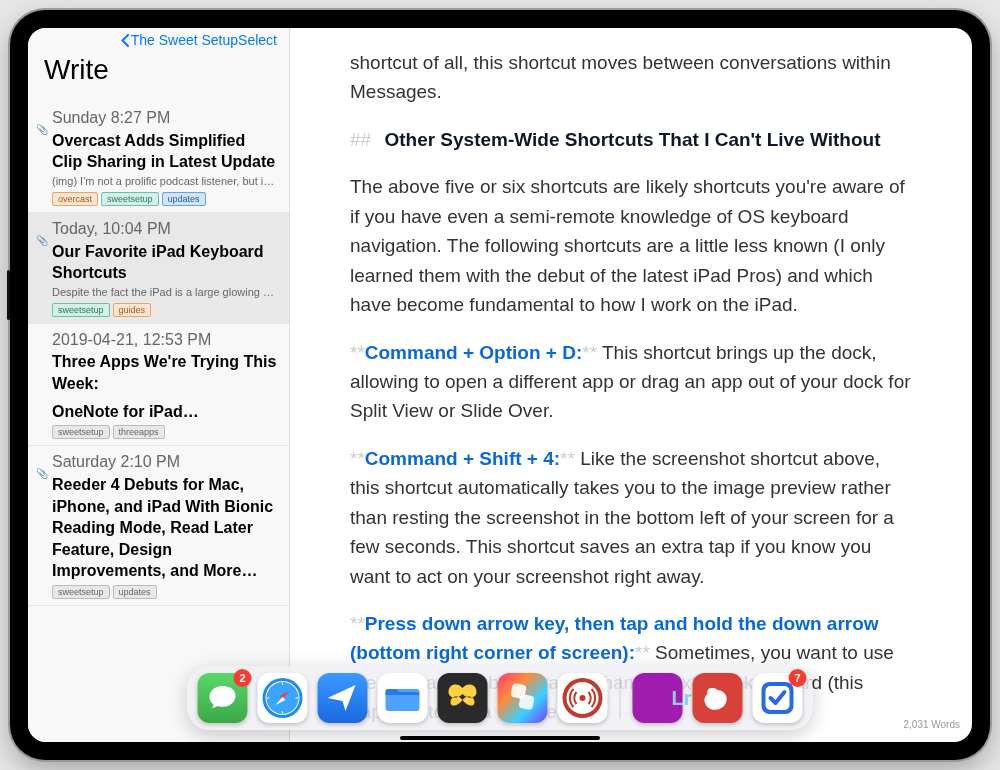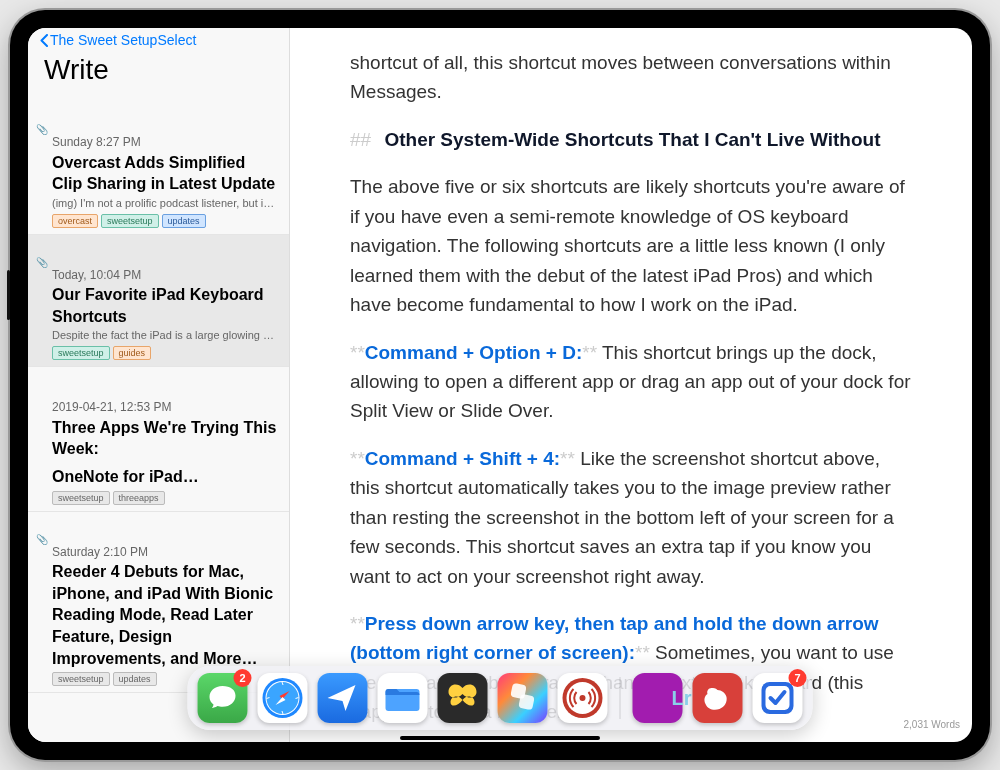--- a/index.html
+++ b/index.html
@@ -55,21 +55,21 @@
   border-right: 1px solid #ddd;
   display: flex;
   flex-direction: column;
   overflow: hidden;
 }
 .sidebar-header {
   padding: 4px 12px 8px;
 }
 .nav-row {
   display: flex;
-  justify-content: flex-start;
+  justify-content: flex-end;
   align-items: center;
   font-size: 14px;
 }
 .back-link { color: #007aff; display: flex; align-items: center; gap: 2px; }
 .select-link { color: #007aff; }
 .title-row {
   font-size: 28px;
   font-weight: 400;
   padding: 6px 4px 8px;
   color: #000;
@@ -85,21 +85,21 @@
   cursor: pointer;
 }
 .note-item.selected { background: #e8e8e8; }
 .paperclip {
   position: absolute;
   left: 8px;
   top: 22px;
   font-size: 10px;
   color: #888;
 }
-.note-date { font-size: 12px; color: #666; line-height: 1.3; margin-top: 27px; }
+.note-date { font-size: 16px; color: #666; line-height: 1.3; }
 .note-title { font-size: 16px; font-weight: 600; color: #000; line-height: 1.35; margin: 1px 0; }
 .note-preview { font-size: 11px; color: #666; line-height: 1.35; white-space: nowrap; overflow: hidden; text-overflow: ellipsis; }
 .note-tags { display: flex; gap: 3px; margin-top: 3px; flex-wrap: wrap; }
 .tag {
   font-size: 9px;
   padding: 1px 5px;
   border-radius: 2px;
   border: 1px solid;
 }
 .tag-orange { background: #ffe5d0; border-color: #e8a56a; color: #a05a1a; }

